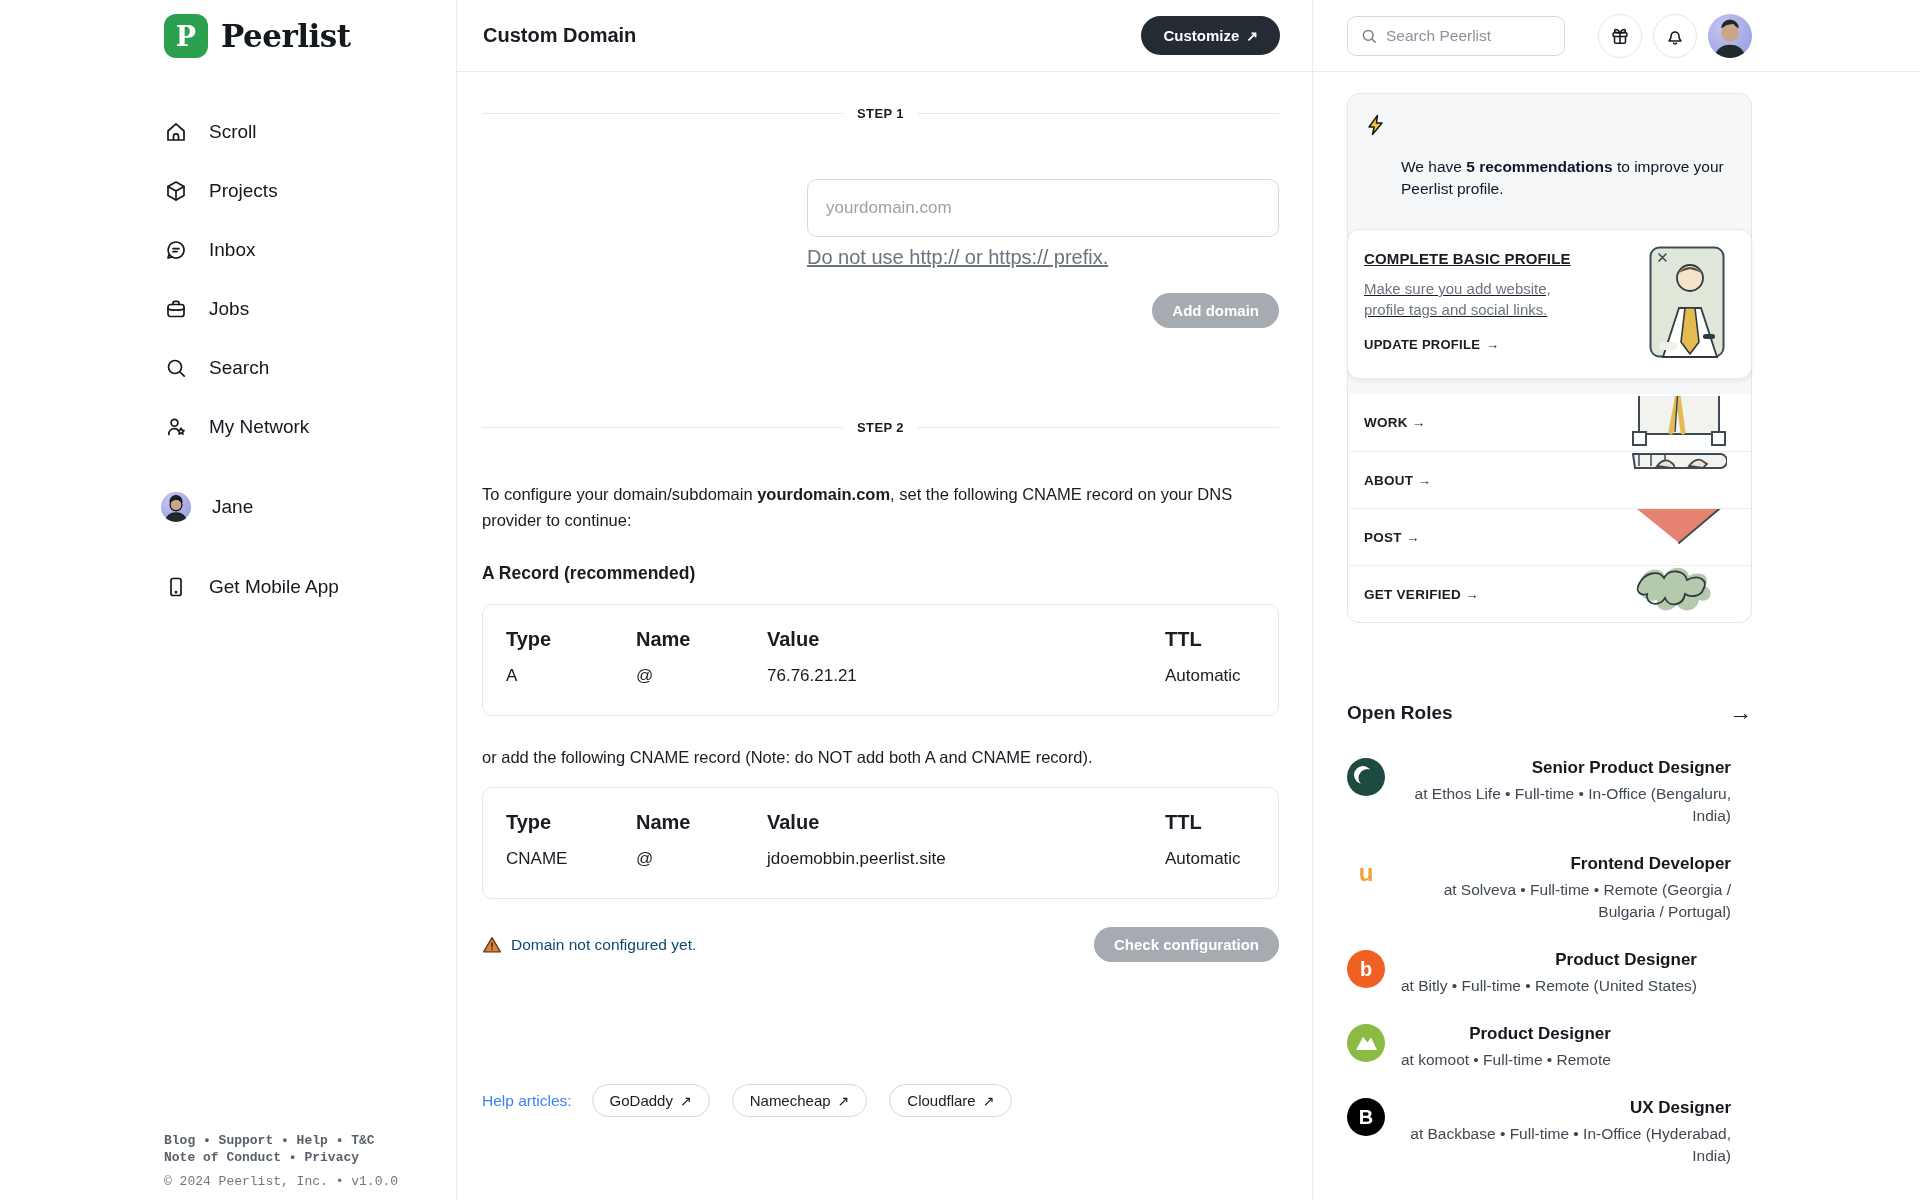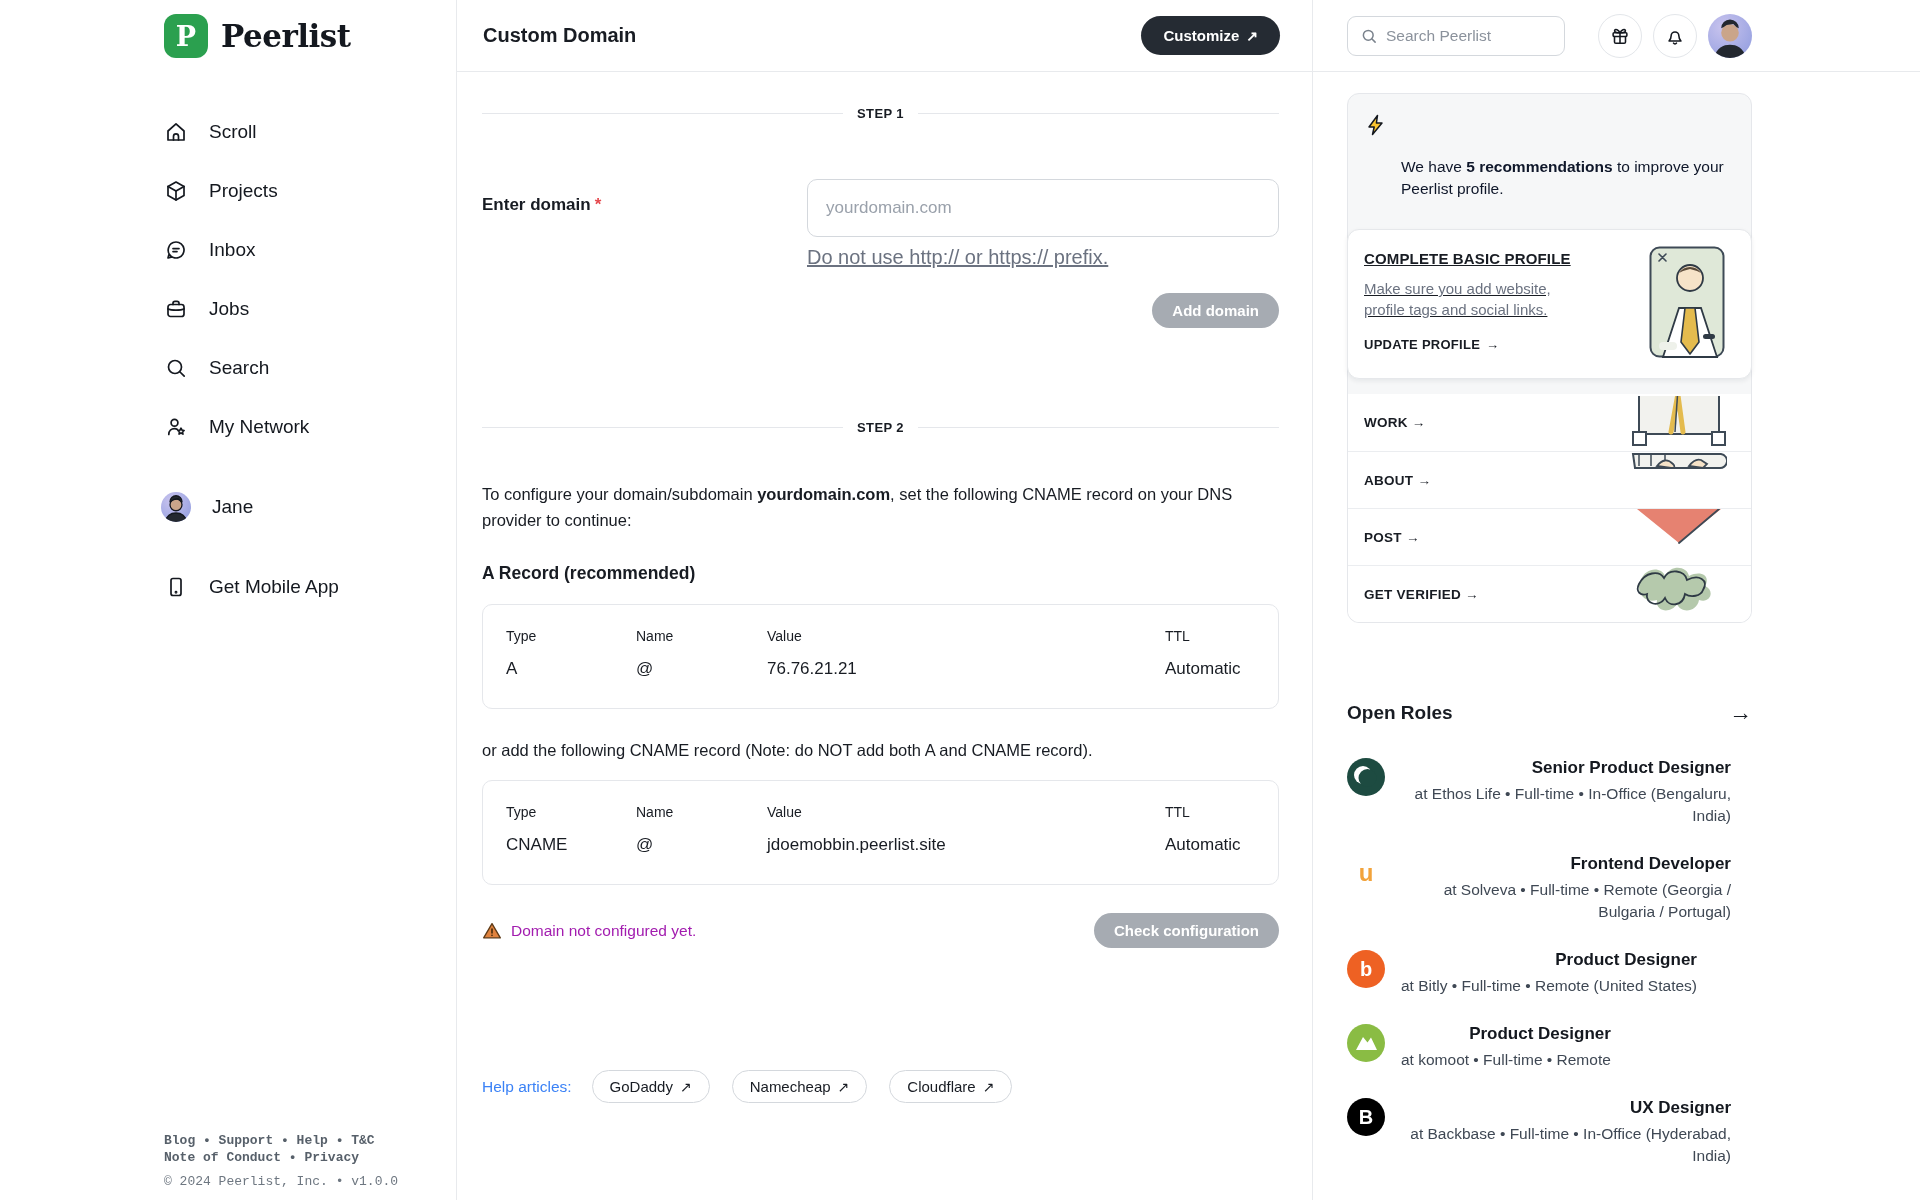--- a/index.html
+++ b/index.html
@@ -38,26 +38,26 @@
   .text-input { width:100%; height:58px; border:1px solid #d4d8dd; border-radius:10px; padding:0 18px; font-size:17px; font-family:inherit; color:#181c23; outline:none; }
   .text-input::placeholder { color:#9aa1ab; }
   .helper { margin-top:9px; font-size:20px; color:#6b7280;text-decoration:underline; }
   .btn-row { display:flex; justify-content:flex-end; margin-top:24px; }
   .btn-disabled { background:#a6abb2; color:#fff; border:none; border-radius:999px; padding:9px 20px; font-size:15px; font-weight:bold; font-family:inherit; cursor:default; }
   .step2-gap { margin-top:92px; }
   .intro { margin-top:46px; font-size:16.5px; line-height:26px; color:#181c23; max-width:790px; }
   .a-heading { margin-top:30px; font-size:17.5px; font-weight:bold; }
   .record-card { margin-top:20px; border:1px solid #e5e7eb; border-radius:10px; padding:23px 20px 29px 23px; }
   .record-grid { display:grid; grid-template-columns:130px 131px 398px 1fr; row-gap:15px; }
-  .rec-h { font-size:14px; font-weight:normal; color:#181c23; }
+  .rec-h { font-size:20px; font-weight:bold; color:#181c23; }
   .rec-v { font-size:17px; color:#181c23; }
   .cname-note { margin-top:32px; font-size:16.5px; color:#181c23; }
   .warn-row { margin-top:28px; display:flex; align-items:center; }
   .warn-row svg { width:20px; height:20px; flex:0 0 20px; }
-  .warn-text { margin-left:9px; font-size:15.5px; color:#a21caf; }
+  .warn-text { margin-left:9px; font-size:15.5px; color:#0c4a6e; }
   .warn-row .btn-disabled { margin-left:auto; }
   .help-row { margin-top:122px; display:flex; align-items:center; }
   .help-label { font-size:15.5px; color:#3b82f6; margin-right:20px; }
   .pill { display:flex; align-items:center; gap:7px; border:1px solid #d4d8dd; border-radius:999px; background:#fff; padding:7px 17px; font-size:15px; font-family:inherit; color:#181c23; cursor:pointer; margin-right:22px; }
   .pill .arr, .btn-dark .arr { font-size:14px; }
 
   
   .right { flex:1; display:flex; flex-direction:column; }
   .right-top { height:72px; flex:0 0 72px; border-bottom:1px solid #e8eaed; display:flex; align-items:center; padding:0 168px 0 34px; }
   .search-box { width:218px; height:40px; border:1px solid #d4d8dd; border-radius:9px; display:flex; align-items:center; padding:0 12px; gap:8px; background:#fff; }
@@ -195,23 +195,20 @@
 
     <div class="content">
 
       <div class="step-divider">
         <span class="line"></span>
         <span class="step-label">STEP 1</span>
         <span class="line"></span>
       </div>
 
       <div class="form-row">
-        <div class="field-label">
-          <span>Enter domain</span><span class="req">*</span>
-        </div>
         <div class="field-col">
           <input class="text-input" type="text" placeholder="yourdomain.com" style="">
           <div class="helper">Do not use http:// or https:// prefix.</div>
         </div>
       </div>
 
       <div class="btn-row">
         <button class="btn-disabled">Add domain</button>
       </div>
 

